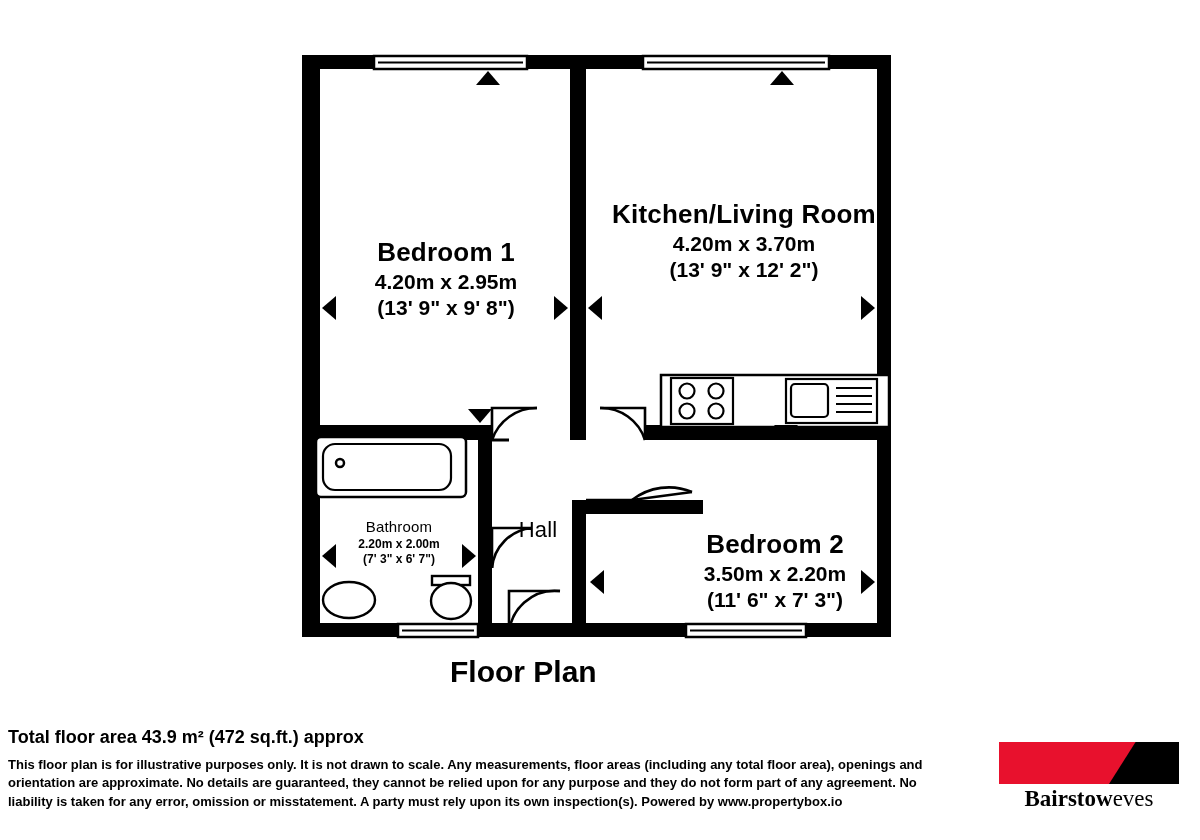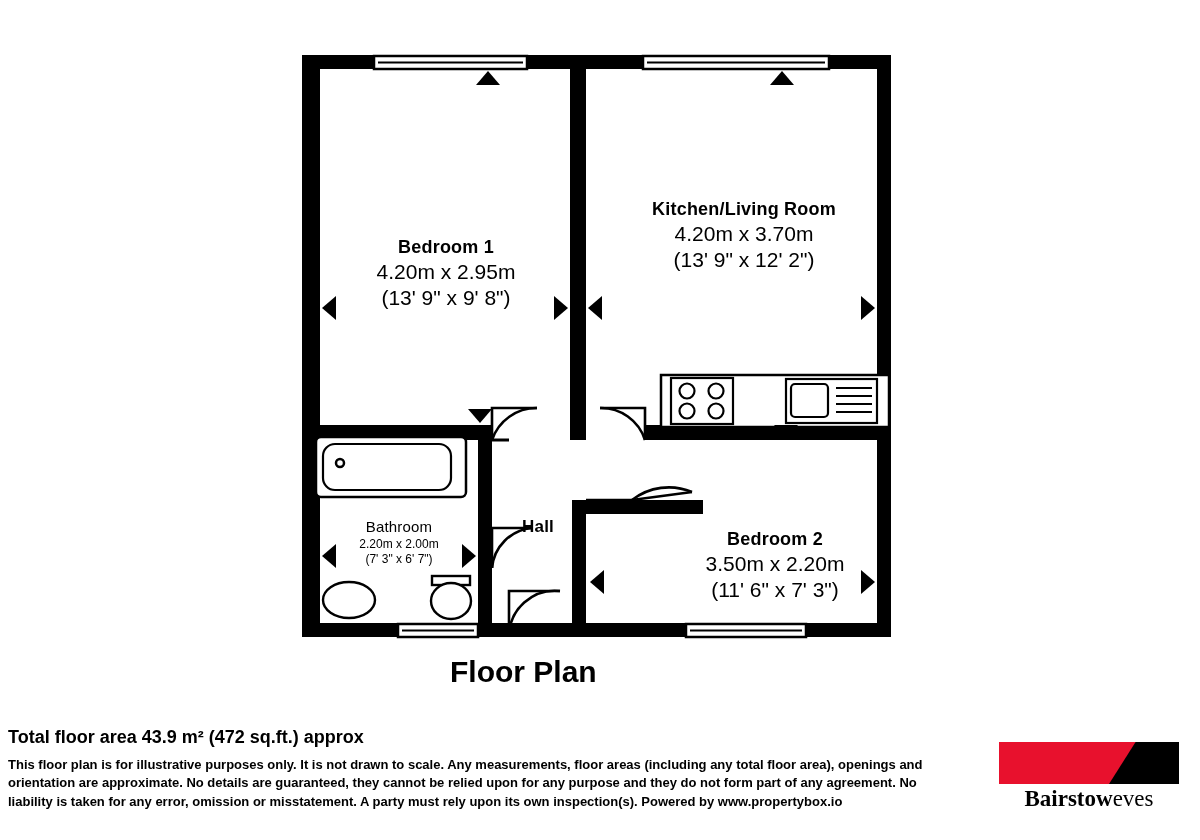--- a/index.html
+++ b/index.html
@@ -26,38 +26,38 @@
     position: absolute;
     background: #000000;
   }
   .room-label {
     position: absolute;
     text-align: center;
     line-height: 1.25;
     white-space: nowrap;
   }
   .room-name {
-    font-size: 18px;
+    font-size: 26px;
     font-weight: bold;
     letter-spacing: 0.2px;
   }
   .room-dims {
     font-size: 21px;
-    font-weight: normal;
+    font-weight: bold;
   }
   .room-label.small .room-name {
     font-size: 15px;
     font-weight: normal;
   }
   .room-label.small .room-dims {
     font-size: 12px;
   }
   .hall-label .room-name {
-    font-size: 17px;
-    font-weight: bold;
+    font-size: 22px;
+    font-weight: normal;
   }
   .title {
     position: absolute;
     font-size: 30px;
     font-weight: bold;
     text-align: left;
   }
   .footer-area {
     position: absolute;
     left: 8px;

